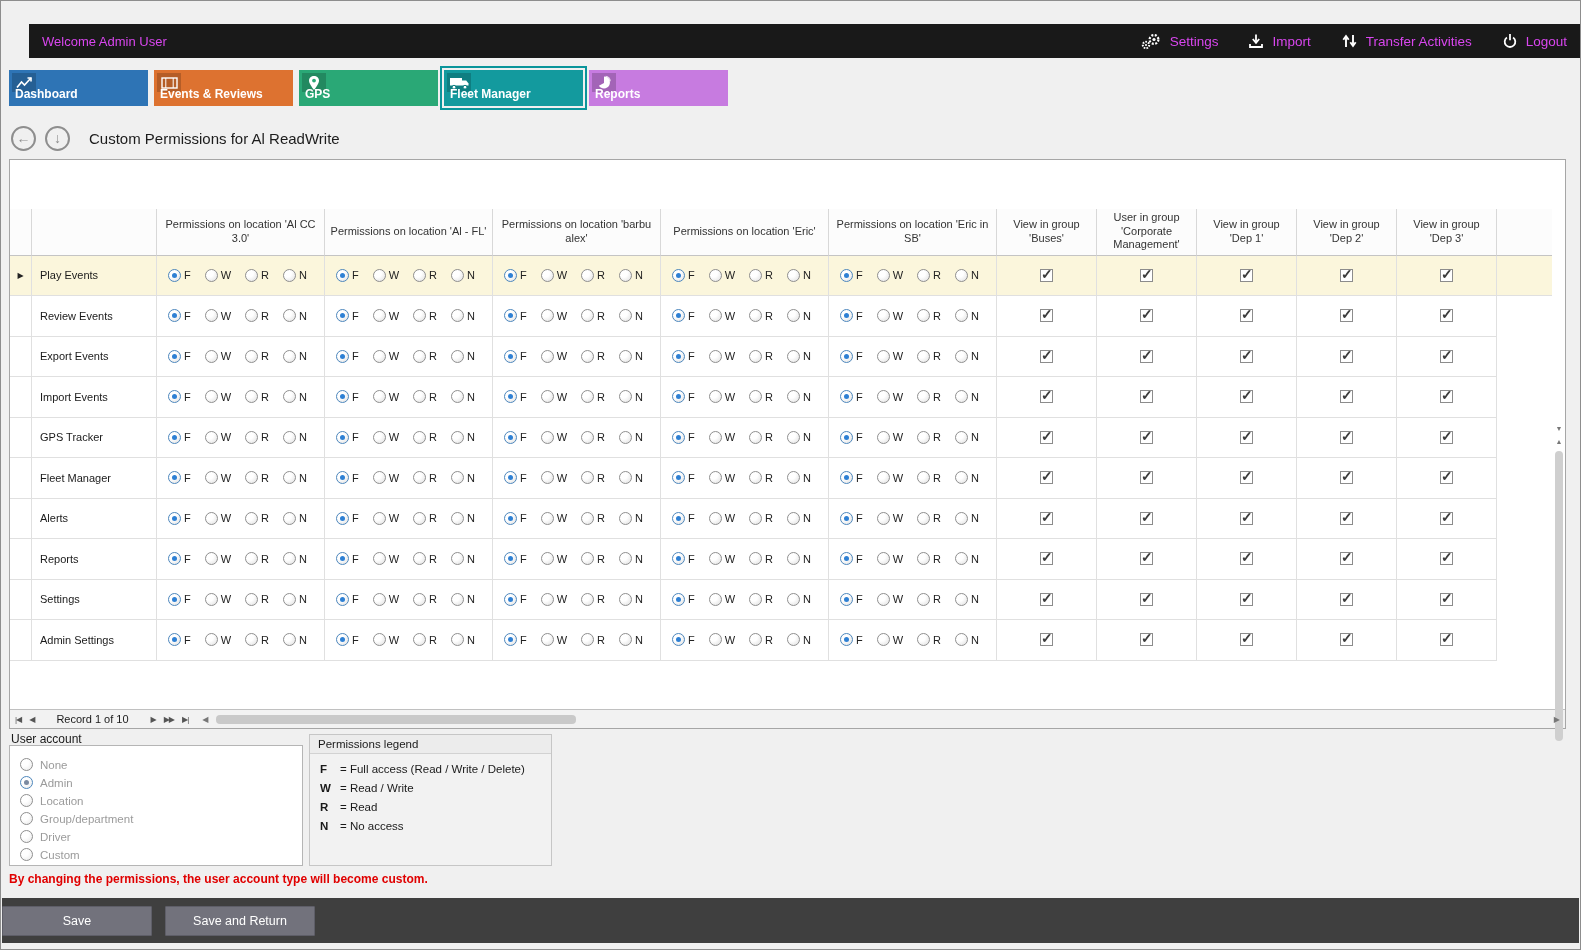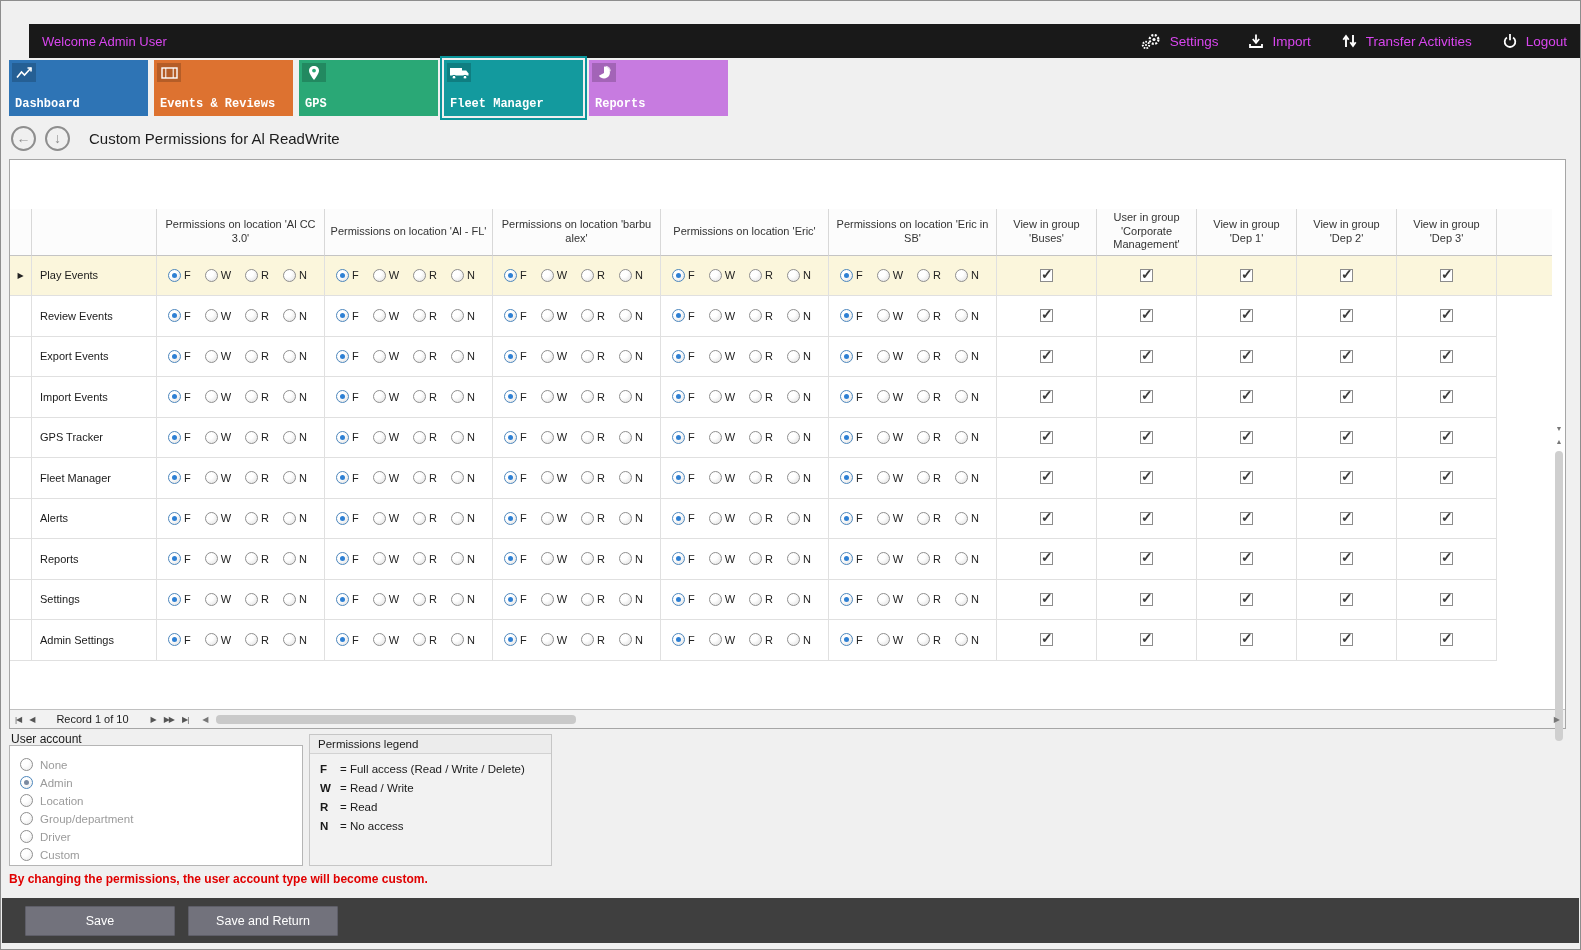--- a/index.html
+++ b/index.html
@@ -15,21 +15,21 @@
 
   
   .navbar { position:absolute; top:23px; left:0; right:0; height:34px; background:#191919; color:#d946ef; display:flex; align-items:center; padding:0 13px;margin-left:28px; }
   .welcome { font-size:13px; }
   .nav-actions { margin-left:auto; display:flex; align-items:center; gap:30px; }
   .nav-action { display:flex; align-items:center; gap:8px; font-size:13.5px; cursor:pointer; }
   .nav-ico { display:flex; align-items:center; }
 
   
   .tabbar { position:absolute; top:57px; left:0; right:0; height:60px; display:flex; align-items:center; gap:6px; padding-left:8px; }
-  .tab { position:relative; width:139px; height:56px; color:#fff; cursor:pointer; flex:0 0 auto;font-family:Liberation Mono, monospace; }
+  .tab { position:relative; width:139px; height:36px; color:#fff; cursor:pointer; flex:0 0 auto; }
   .tab-icon { position:absolute; top:3px; left:3px; width:24px; height:19px; background:rgba(0,0,0,0.18); display:flex; align-items:center; justify-content:center; }
   .tab-label { position:absolute; left:6px; bottom:5px; font-size:12px; font-weight:bold; white-space:nowrap; }
   .tab.selected { outline:2px solid #0a959b; outline-offset:2px; }
 
   
   .crumb { position:absolute; top:117px; left:0; right:0; height:40px; display:flex; align-items:center; gap:9px; padding-left:10px; }
   .circle-btn { width:25px; height:25px; border-radius:50%; border:2px solid #8e8e8e; color:#8e8e8e; background:#f0f0f0; display:flex; align-items:center; justify-content:center; font-size:14px; font-weight:bold; cursor:pointer; }
   .page-title { font-size:15px; color:#1c1c1c; margin-left:10px; }
 
   
@@ -78,21 +78,21 @@
   .ua-opt-label { font-size:11.5px; color:#9b9b9b; }
 
   .legend { position:absolute; left:308px; top:733px; width:243px; height:132px; background:#f2f2f2; border:1px solid #c6c6c6; }
   .legend-head { height:19px; background:#ececec; border-bottom:1px solid #d2d2d2; display:flex; align-items:center; padding-left:8px; font-size:11.5px; color:#1a1a1a; }
   .legend-body { padding:9px 10px; }
   .legend-line { display:flex; margin-bottom:7px; font-size:11.5px; color:#1a1a1a; }
   .legend-key { font-weight:bold; width:20px; flex:0 0 auto; }
 
   .warning { position:absolute; left:8px; top:871px; font-size:12px; font-weight:bold; color:#e00000; }
 
-  .footer { position:absolute; left:1px; right:1px; top:897px; height:45px; background:#3f3f3f; display:flex; align-items:center; gap:13px; padding-left:23px; }
+  .footer { position:absolute; left:1px; right:1px; top:897px; height:45px; background:#3f3f3f; display:flex; align-items:center; gap:13px; }
   .btn { width:150px; height:30px; background:#72727c; border:1px solid #5e5e68; color:#fff; font-size:12.5px; display:flex; align-items:center; justify-content:center; cursor:pointer; border-radius:1px; }
 </style>
 </head>
 <body>
 
 <div class="window">
 
 
   <div class="navbar">
     <span class="welcome">Welcome Admin User</span>

